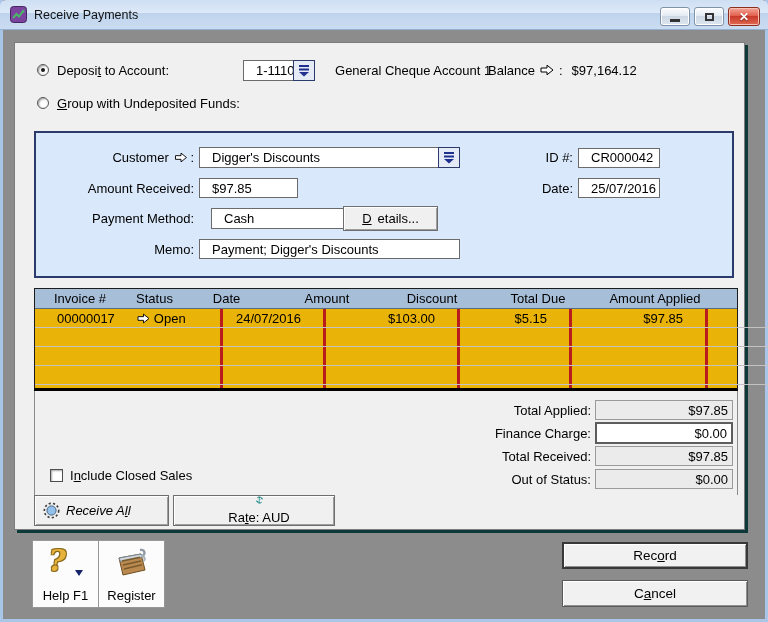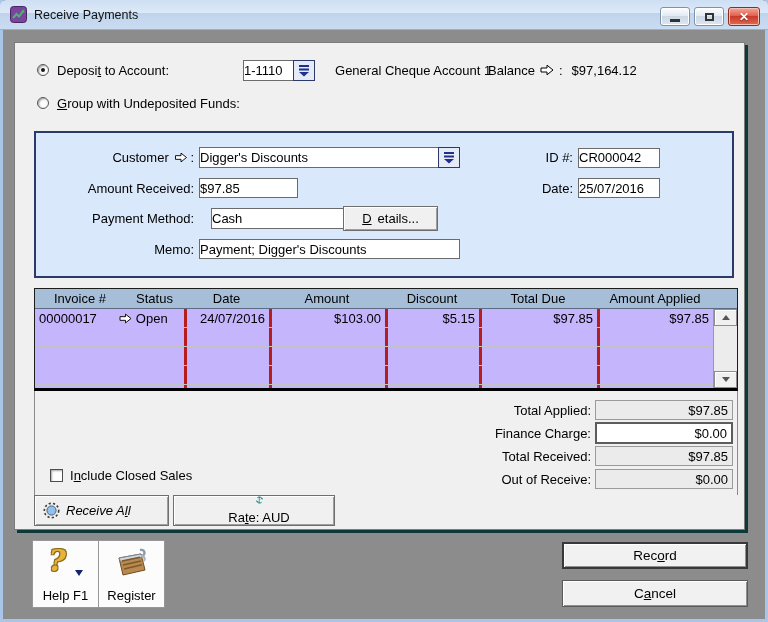--- a/index.html
+++ b/index.html
@@ -39,21 +39,21 @@
   
   .client{ position:absolute; left:0; top:30px; width:762px; height:589px; background:#8c8c8c; }
   .panel{
     position:absolute; left:11px; top:12px; width:731px; height:488px;
     background:var(--panel,#f0f0f0); border:1px solid #7c7c7c;
     box-shadow:3px 3px 0 var(--shadow_teal,#0d3a38);
   }
   .lbl{ white-space:nowrap; }
   .field{
     background:#fff; border:1px solid #6b6b6b; height:20px;
-    display:flex; align-items:center; padding:0 0; white-space:nowrap; overflow:hidden;
+    display:flex; align-items:center; padding:0 12px; white-space:nowrap; overflow:hidden;
   }
   .combo{ display:flex; height:21px; }
   .combo .field{ height:21px; flex:1; border-right:none; }
   .listbtn{
     width:22px; height:21px; background:#e4ebf7; border:1px solid #2c3a6b;
     display:flex; align-items:center; justify-content:center;
   }
   .radio{
     width:12px; height:12px; border-radius:50%; background:#fff;
     border:1px solid #545454; box-shadow:inset 1px 1px 2px #9b9b9b;
@@ -76,33 +76,33 @@
   .custbox{
     position:absolute; left:19px; top:88px; width:700px; height:147px;
     background:var(--section_blue,#d9e8fa); border:2px solid var(--navy,#2c3a6b);
   }
   .crow{ position:absolute; left:0; display:flex; align-items:center; }
   .crow .lcell{ width:158px; text-align:right; display:block; }
   .crow .lcell2{ position:absolute; left:440px; width:97px; text-align:right; }
   
   .tbl{
     position:absolute; left:19px; top:245px; width:704px; height:103px;
-    background:#c4b5fd; border:1px solid #1c1c1c; border-bottom:3px solid #000;
+    background:#eab308; border:1px solid #1c1c1c; border-bottom:3px solid #000;
     display:flex; flex-direction:column;
   }
   .thead{
     height:20px; background:var(--header_blue,#a7bed9); display:flex; align-items:center;
     border-bottom:1px solid #5a6c84; flex:none;
   }
   .th{ text-align:center; }
   .tbody{ flex:1; display:flex; }
   .rows{ flex:1; display:flex; flex-direction:column; }
   .trow{ height:19px; display:flex; border-bottom:1px solid #c3c3c3; flex:none; }
   .trow.fill{ flex:1; border-bottom:none; }
-  .td{ display:flex; align-items:center; padding:0 4px; overflow:hidden; white-space:nowrap; }
+  .td{ display:flex; align-items:center; padding:0 4px; overflow:hidden; white-space:nowrap;margin-left:18px; }
   .td.num{ justify-content:flex-end; }
   .td.sep{ border-left:3px solid #b91c1c; }
   .sbar{
     width:24px; flex:none; background:#ececec; border-left:1px solid #9a9a9a;
     display:flex; flex-direction:column; justify-content:space-between;
   }
   .sbtn{
     height:17px; background:#f0f0f0; border:1px solid #8e8e8e;
     box-shadow:inset 1px 1px 0 #fff; display:flex; align-items:center; justify-content:center;
   }
@@ -324,21 +324,21 @@
         </div>
         <div class="trow2" style="top:31px; width:100%;">
           <span class="lcell">Finance Charge:</span>
           <div class="tfield edit">$0.00</div>
         </div>
         <div class="trow2" style="top:55px; width:100%;">
           <span class="lcell">Total Received:</span>
           <div class="tfield">$97.85</div>
         </div>
         <div class="trow2" style="top:78px; width:100%;">
-          <span class="lcell">Out of Receive:</span>
+          <span class="lcell">Out of Status:</span>
           <div class="tfield">$0.00</div>
         </div>
         <div class="trow2" style="top:77px; left:15px; gap:7px;">
           <div class="cb"></div>
           <span class="lbl">I<u>n</u>clude Closed Sales</span>
         </div>
       </div>
 
       <div class="btn3d" style="position:absolute; left:19px; top:452px; width:135px; height:31px; justify-content:flex-start; padding-left:8px;font-style:italic;">
         <svg width="17" height="17" viewBox="0 0 17 17">

